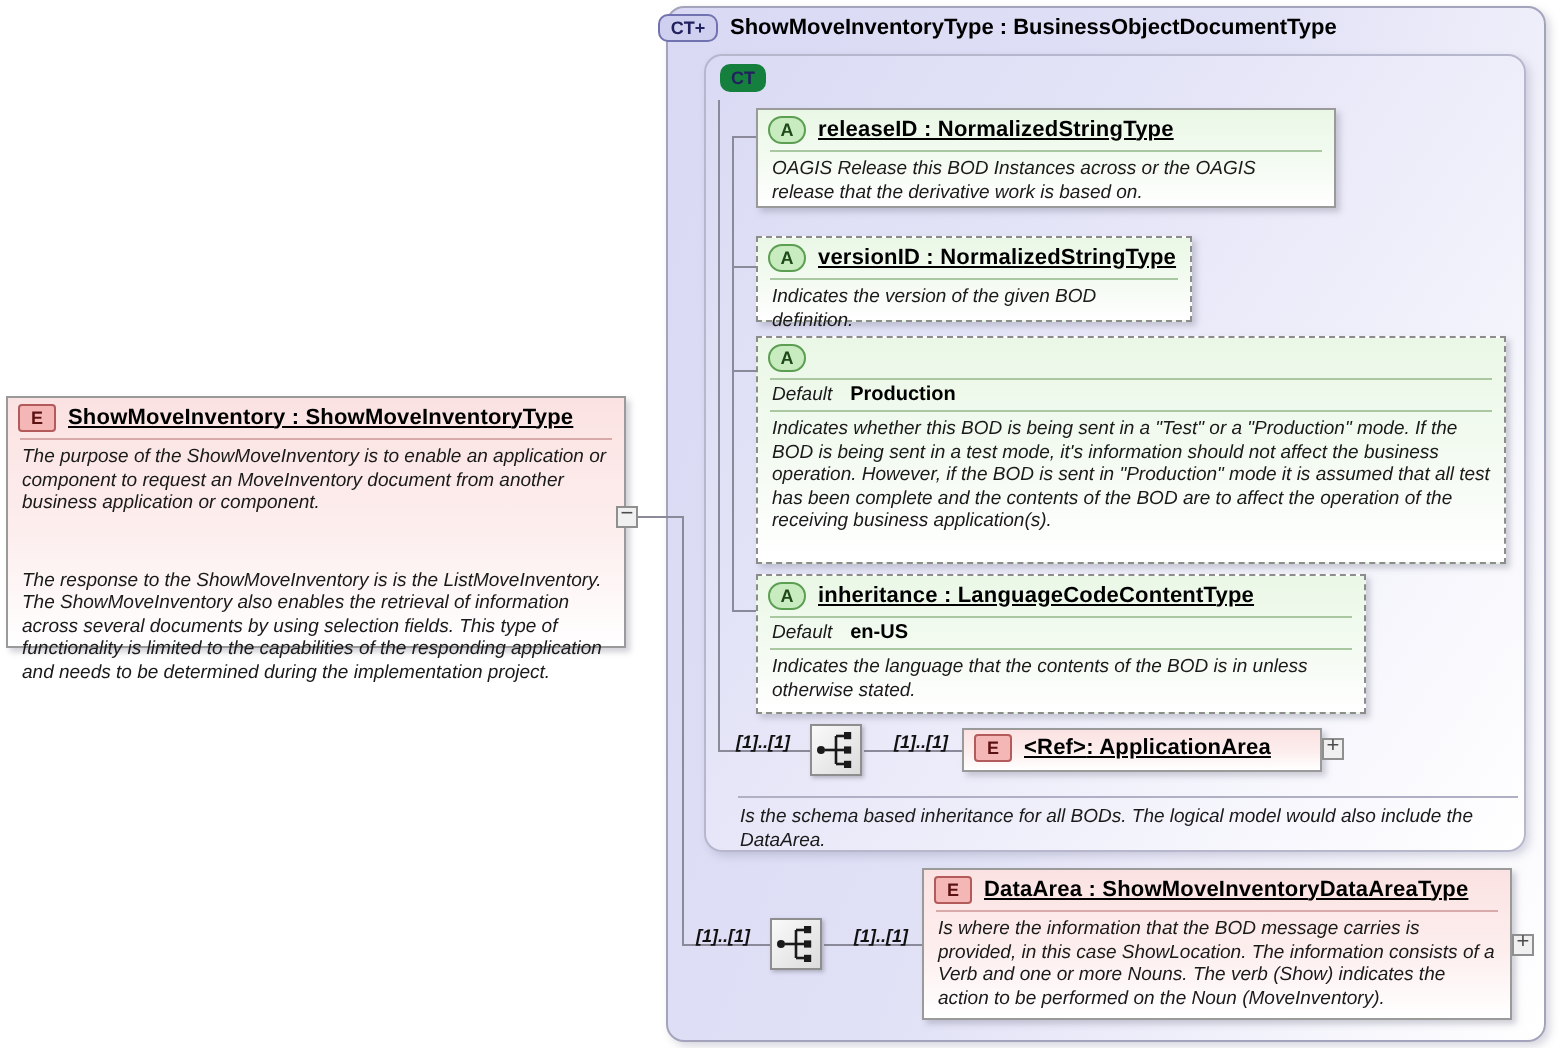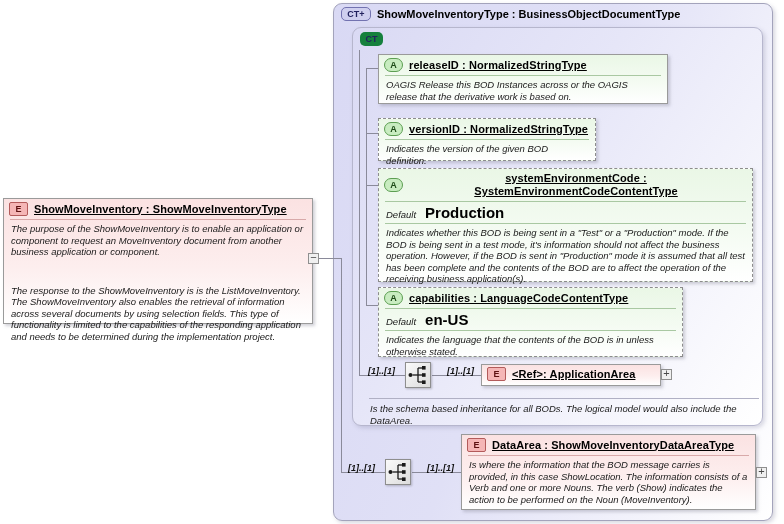--- a/index.html
+++ b/index.html
@@ -45,21 +45,21 @@
     line-height: 11.5px; padding: 3px 7px 4px 7px;
   }
   .doc p { margin: 0; }
   .doc p + p { margin-top: 27px; }
 
   .defrow {
     display: flex; align-items: baseline;
     font-size: 9.5px; padding: 2px 7px 2px 7px; gap: 9px;
   }
   .defrow .k { font-style: italic; color: #1a1a1a; }
-  .defrow .v { font-weight: bold; color: #000; font-size: 15px; }
+  .defrow .v { font-weight: bold; color: #000; font-size: 10px; }
 
   
   .attr    { background: linear-gradient(180deg,#eaf7e6 0%, #f4fbf2 55%, #ffffff 100%); }
   .elem    { background: linear-gradient(180deg,#fbe2e2 0%, #fdeeee 55%, #ffffff 100%); }
   .elem .rule { background: #d8a9a9; }
   .attr .rule { background: #a9c8a2; }
 
   
   .panel-outer {
     position: absolute;
@@ -116,21 +116,21 @@
   .wrapline { white-space: normal; }
   .center { text-align: center; }
 </style>
 </head>
 <body>
 
 <div id="root">
 
   <div class="panel-outer" style="left:333px; top:3px; width:440px; height:518px;"></div>
 
-  <div class="panel-title" style="left:341px; top:7px;">
+  <div class="panel-title" style="left:329px; top:7px;">
     <span class="badge ctp">CT+</span>
     <span>ShowMoveInventoryType : BusinessObjectDocumentType</span>
   </div>
 
   <div class="panel-inner" style="left:352px; top:27px; width:411px; height:399px;"></div>
 
   <div class="panel-title" style="left:360px; top:32px;">
     <span class="badge ct">CT</span>
   </div>
 
@@ -183,35 +183,34 @@
       <span class="badge a">A</span>
       <span class="txt">versionID : NormalizedStringType</span>
     </div>
     <div class="rule"></div>
     <div class="doc">Indicates the version of the given BOD definition.</div>
   </div>
 
   <div class="box attr dashed" style="left:378px; top:168px; width:375px; height:114px;">
     <div class="hdr">
       <span class="badge a">A</span>
-      <span class="txt wrapline center" style="width:334px;">systemEnvironmentCode : SystemEnvironmentCodeContentType</span>
     </div>
     <div class="rule"></div>
     <div class="defrow">
       <span class="k">Default</span>
       <span class="v">Production</span>
     </div>
     <div class="rule"></div>
     <div class="doc">Indicates whether this BOD is being sent in a "Test" or a "Production" mode. If the BOD is being sent in a test mode, it's information should not affect the business operation. However, if the BOD is sent in "Production" mode it is assumed that all test has been complete and the contents of the BOD are to affect the operation of the receiving business application(s).</div>
   </div>
 
   <div class="box attr dashed" style="left:378px; top:287px; width:305px; height:70px;">
     <div class="hdr">
       <span class="badge a">A</span>
-      <span class="txt">capabilities : LanguageCodeContentType</span>
+      <span class="txt">inheritance : LanguageCodeContentType</span>
     </div>
     <div class="rule"></div>
     <div class="defrow">
       <span class="k">Default</span>
       <span class="v">en-US</span>
     </div>
     <div class="rule"></div>
     <div class="doc">Indicates the language that the contents of the BOD is in unless otherwise stated.</div>
   </div>
 

